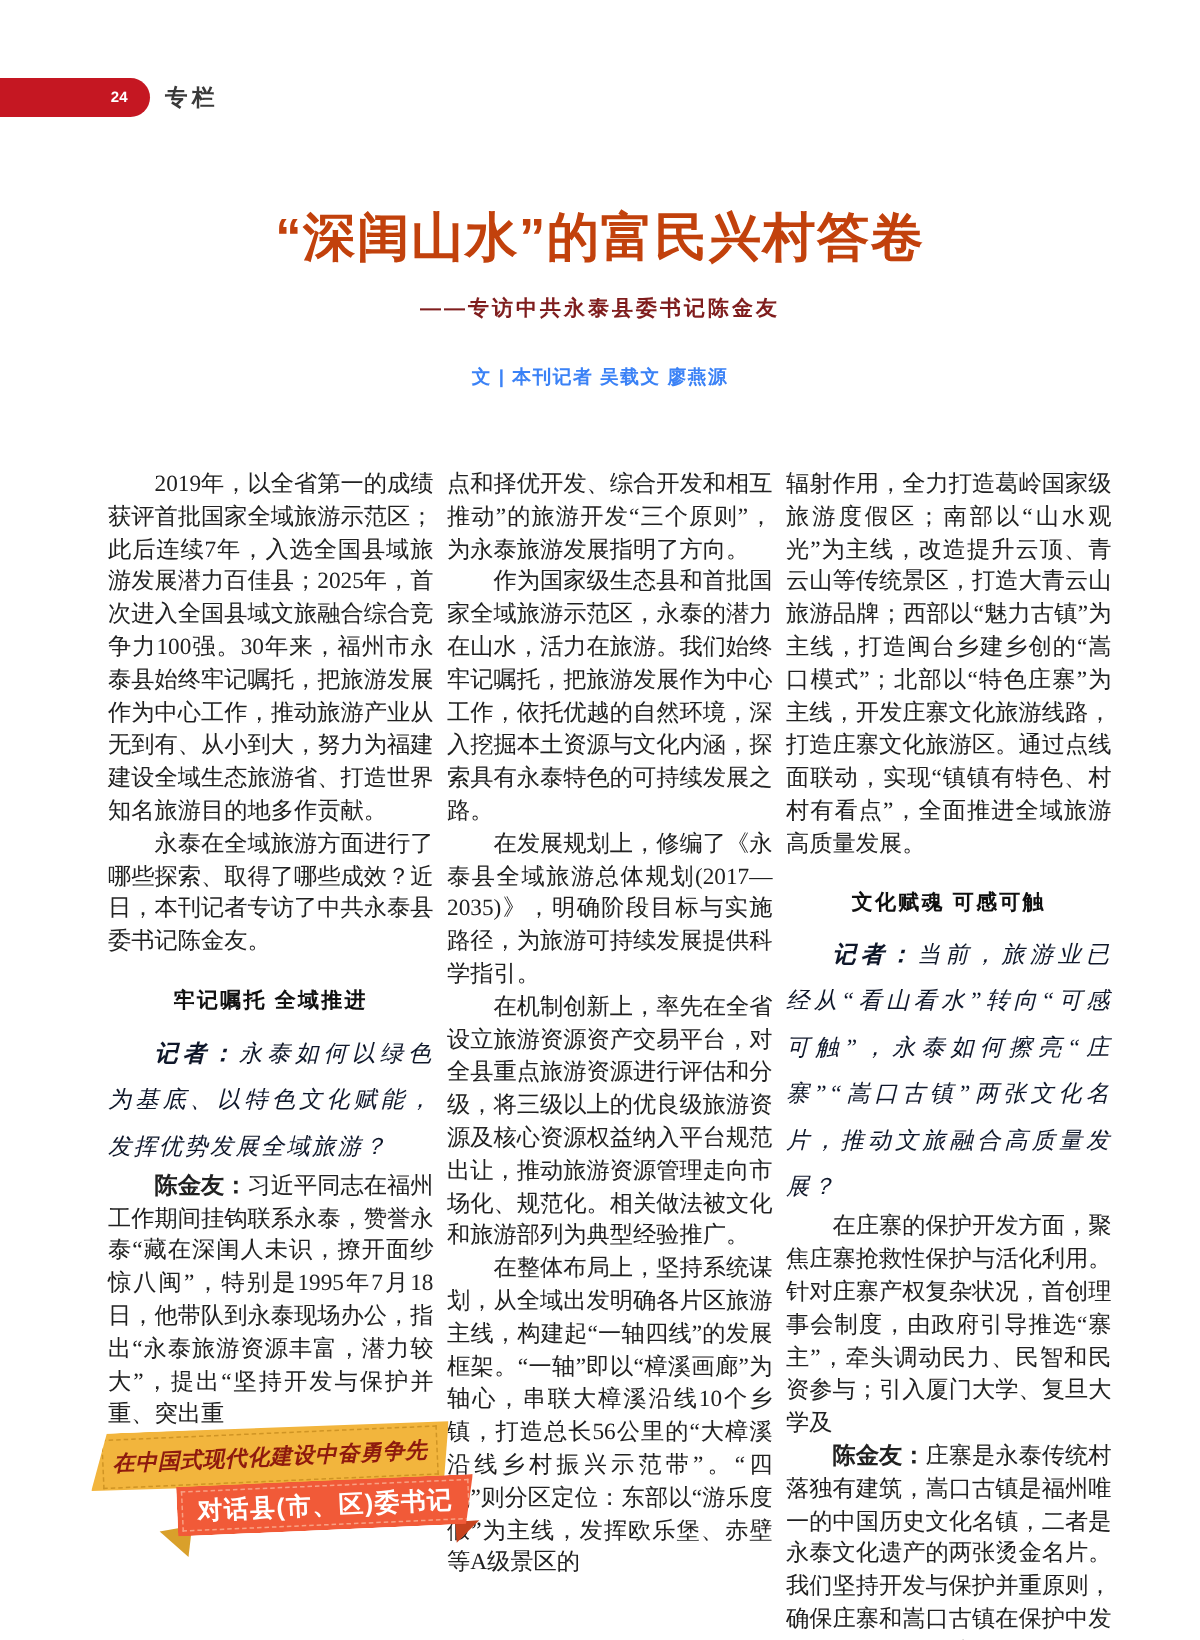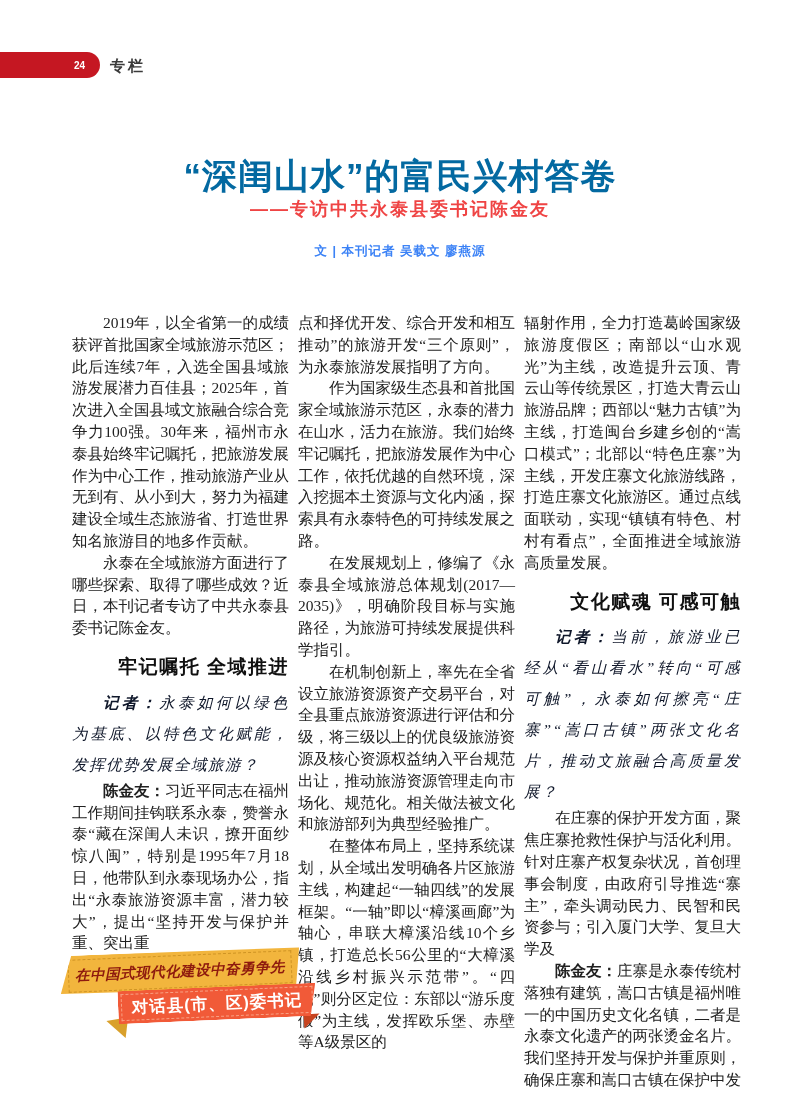--- a/index.html
+++ b/index.html
@@ -15,50 +15,50 @@
     padding-right:15px;box-sizing:border-box;
     font-family:"Liberation Sans",sans-serif;font-size:10px;font-weight:bold;
   }
   .section-label{
     position:absolute;left:110px;top:52px;height:26px;line-height:27px;
     font-family:Liberation Sans, sans-serif;font-size:15px;font-weight:600;
     letter-spacing:3px;color:#3a3a3a;
   }
   
   .title{
-    position:absolute;left:36px;width:728px;top:130px;text-align:center;
+    position:absolute;left:36px;width:728px;top:112px;text-align:center;
     font-family:"Liberation Sans",sans-serif;font-weight:900;font-size:35px;
-    color:#0369a1;letter-spacing:1px;
+    color:#c2410c;letter-spacing:1px;
   }
   .subtitle{
     position:absolute;left:36px;width:728px;top:197px;text-align:center;
-    font-family:"Liberation Sans",sans-serif;font-weight:600;font-size:18px;
-    color:#ef4444;letter-spacing:2px;
+    font-family:"Liberation Sans",sans-serif;font-weight:600;font-size:14px;
+    color:#7f1d1d;letter-spacing:2px;
   }
   .byline{
     position:absolute;left:36px;width:728px;top:243px;text-align:center;
     font-family:"Liberation Sans",sans-serif;font-weight:bold;font-size:12.5px;
     color:#3b82f6;letter-spacing:1px;
   }
   
   .columns{
     position:absolute;left:72px;top:312px;width:668px;
     display:flex;gap:9px;
   }
   .col{
     width:217px;flex:0 0 217px;
     font-size:15.5px;line-height:21.8px;text-align:justify;color:#212121;
   }
   .col p{margin:0;}
   p.para,p.reporter{text-indent:2em;}
   p.reporter{font-style:italic;letter-spacing:1.5px;line-height:31px;color:#0f172a;}
   .lead{font-weight:bold;}
   h2.sec-heading{
-    font-family:"Liberation Sans",sans-serif;font-size:19px;font-weight:bold;
-    color:#101010;margin:17px 0 9px 0;letter-spacing:1.5px;text-align:right;
+    font-family:"Liberation Sans",sans-serif;font-size:14px;font-weight:bold;
+    color:#101010;margin:17px 0 9px 0;letter-spacing:1.5px;text-align:center;
   }
   
   .badge{position:absolute;left:58px;top:944px;width:262px;height:100px;}
   .badge-gold{
     position:absolute;left:2px;top:7px;width:240px;height:41px;
     background:var(--badge-gold,#f2b53d);transform:rotate(-2.5deg);
     clip-path:polygon(5% 0,100% 4%,98% 100%,0 92%);
     display:flex;align-items:center;justify-content:center;z-index:1;
   }
   .badge-gold::after{

